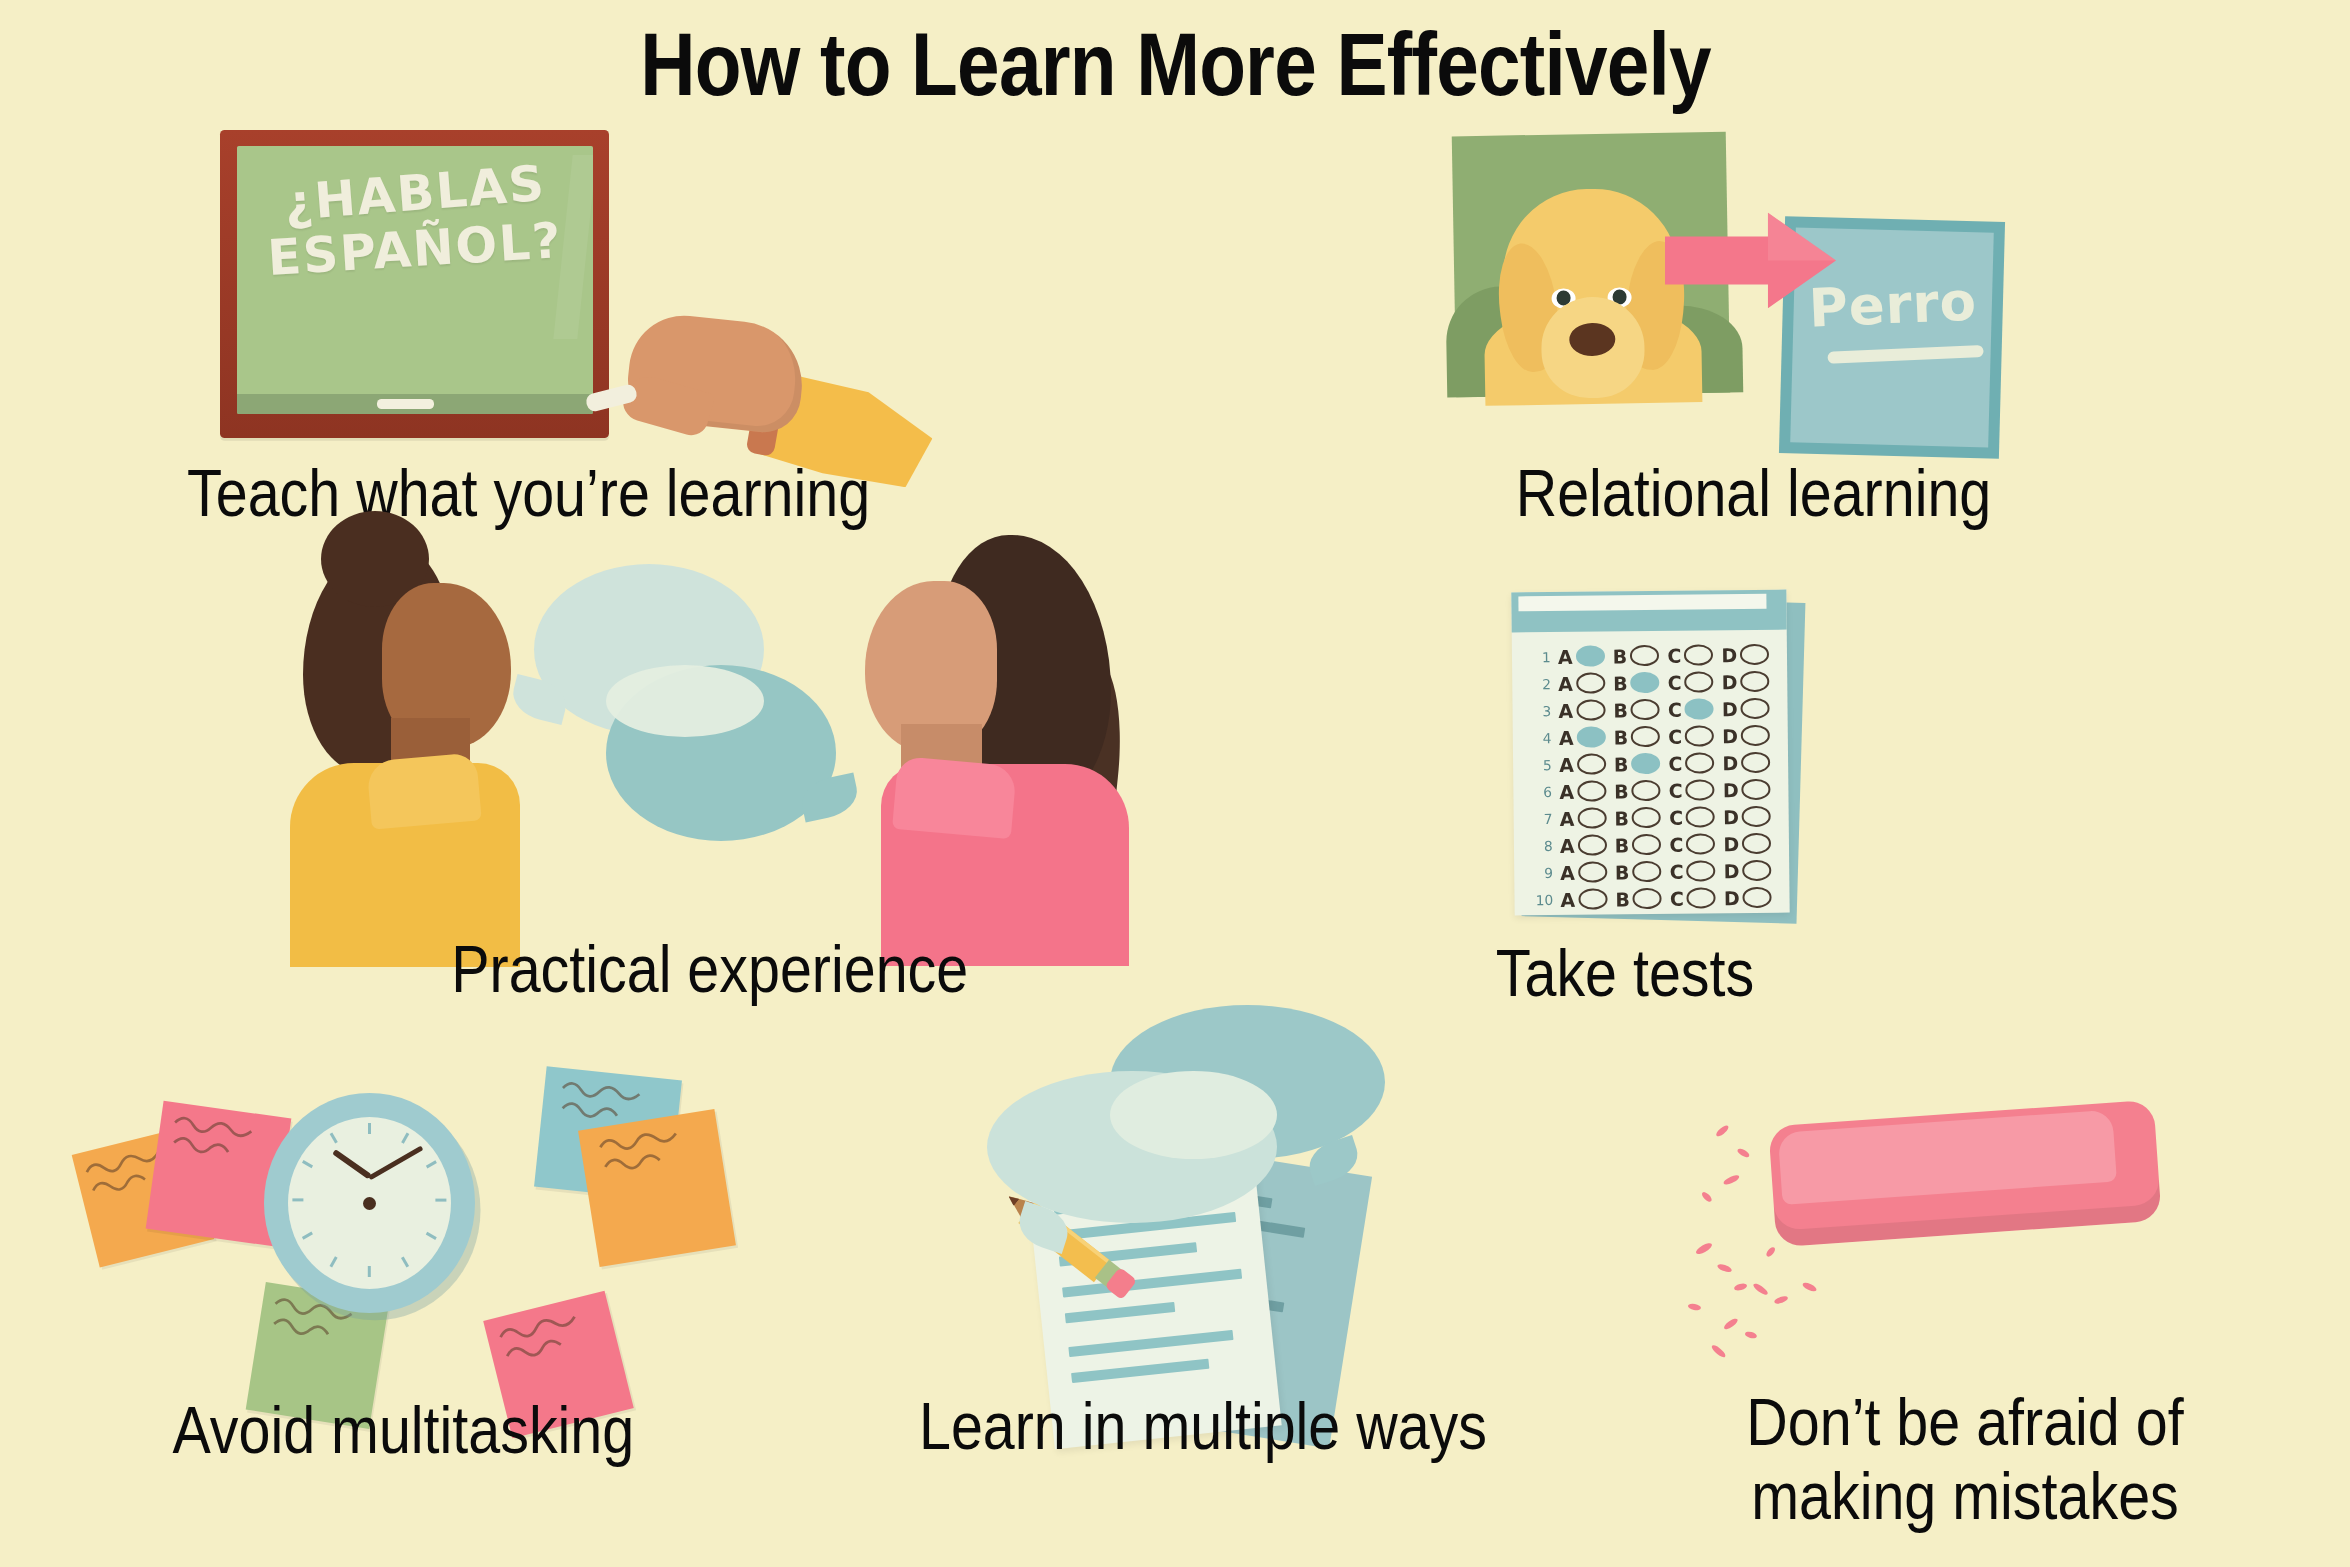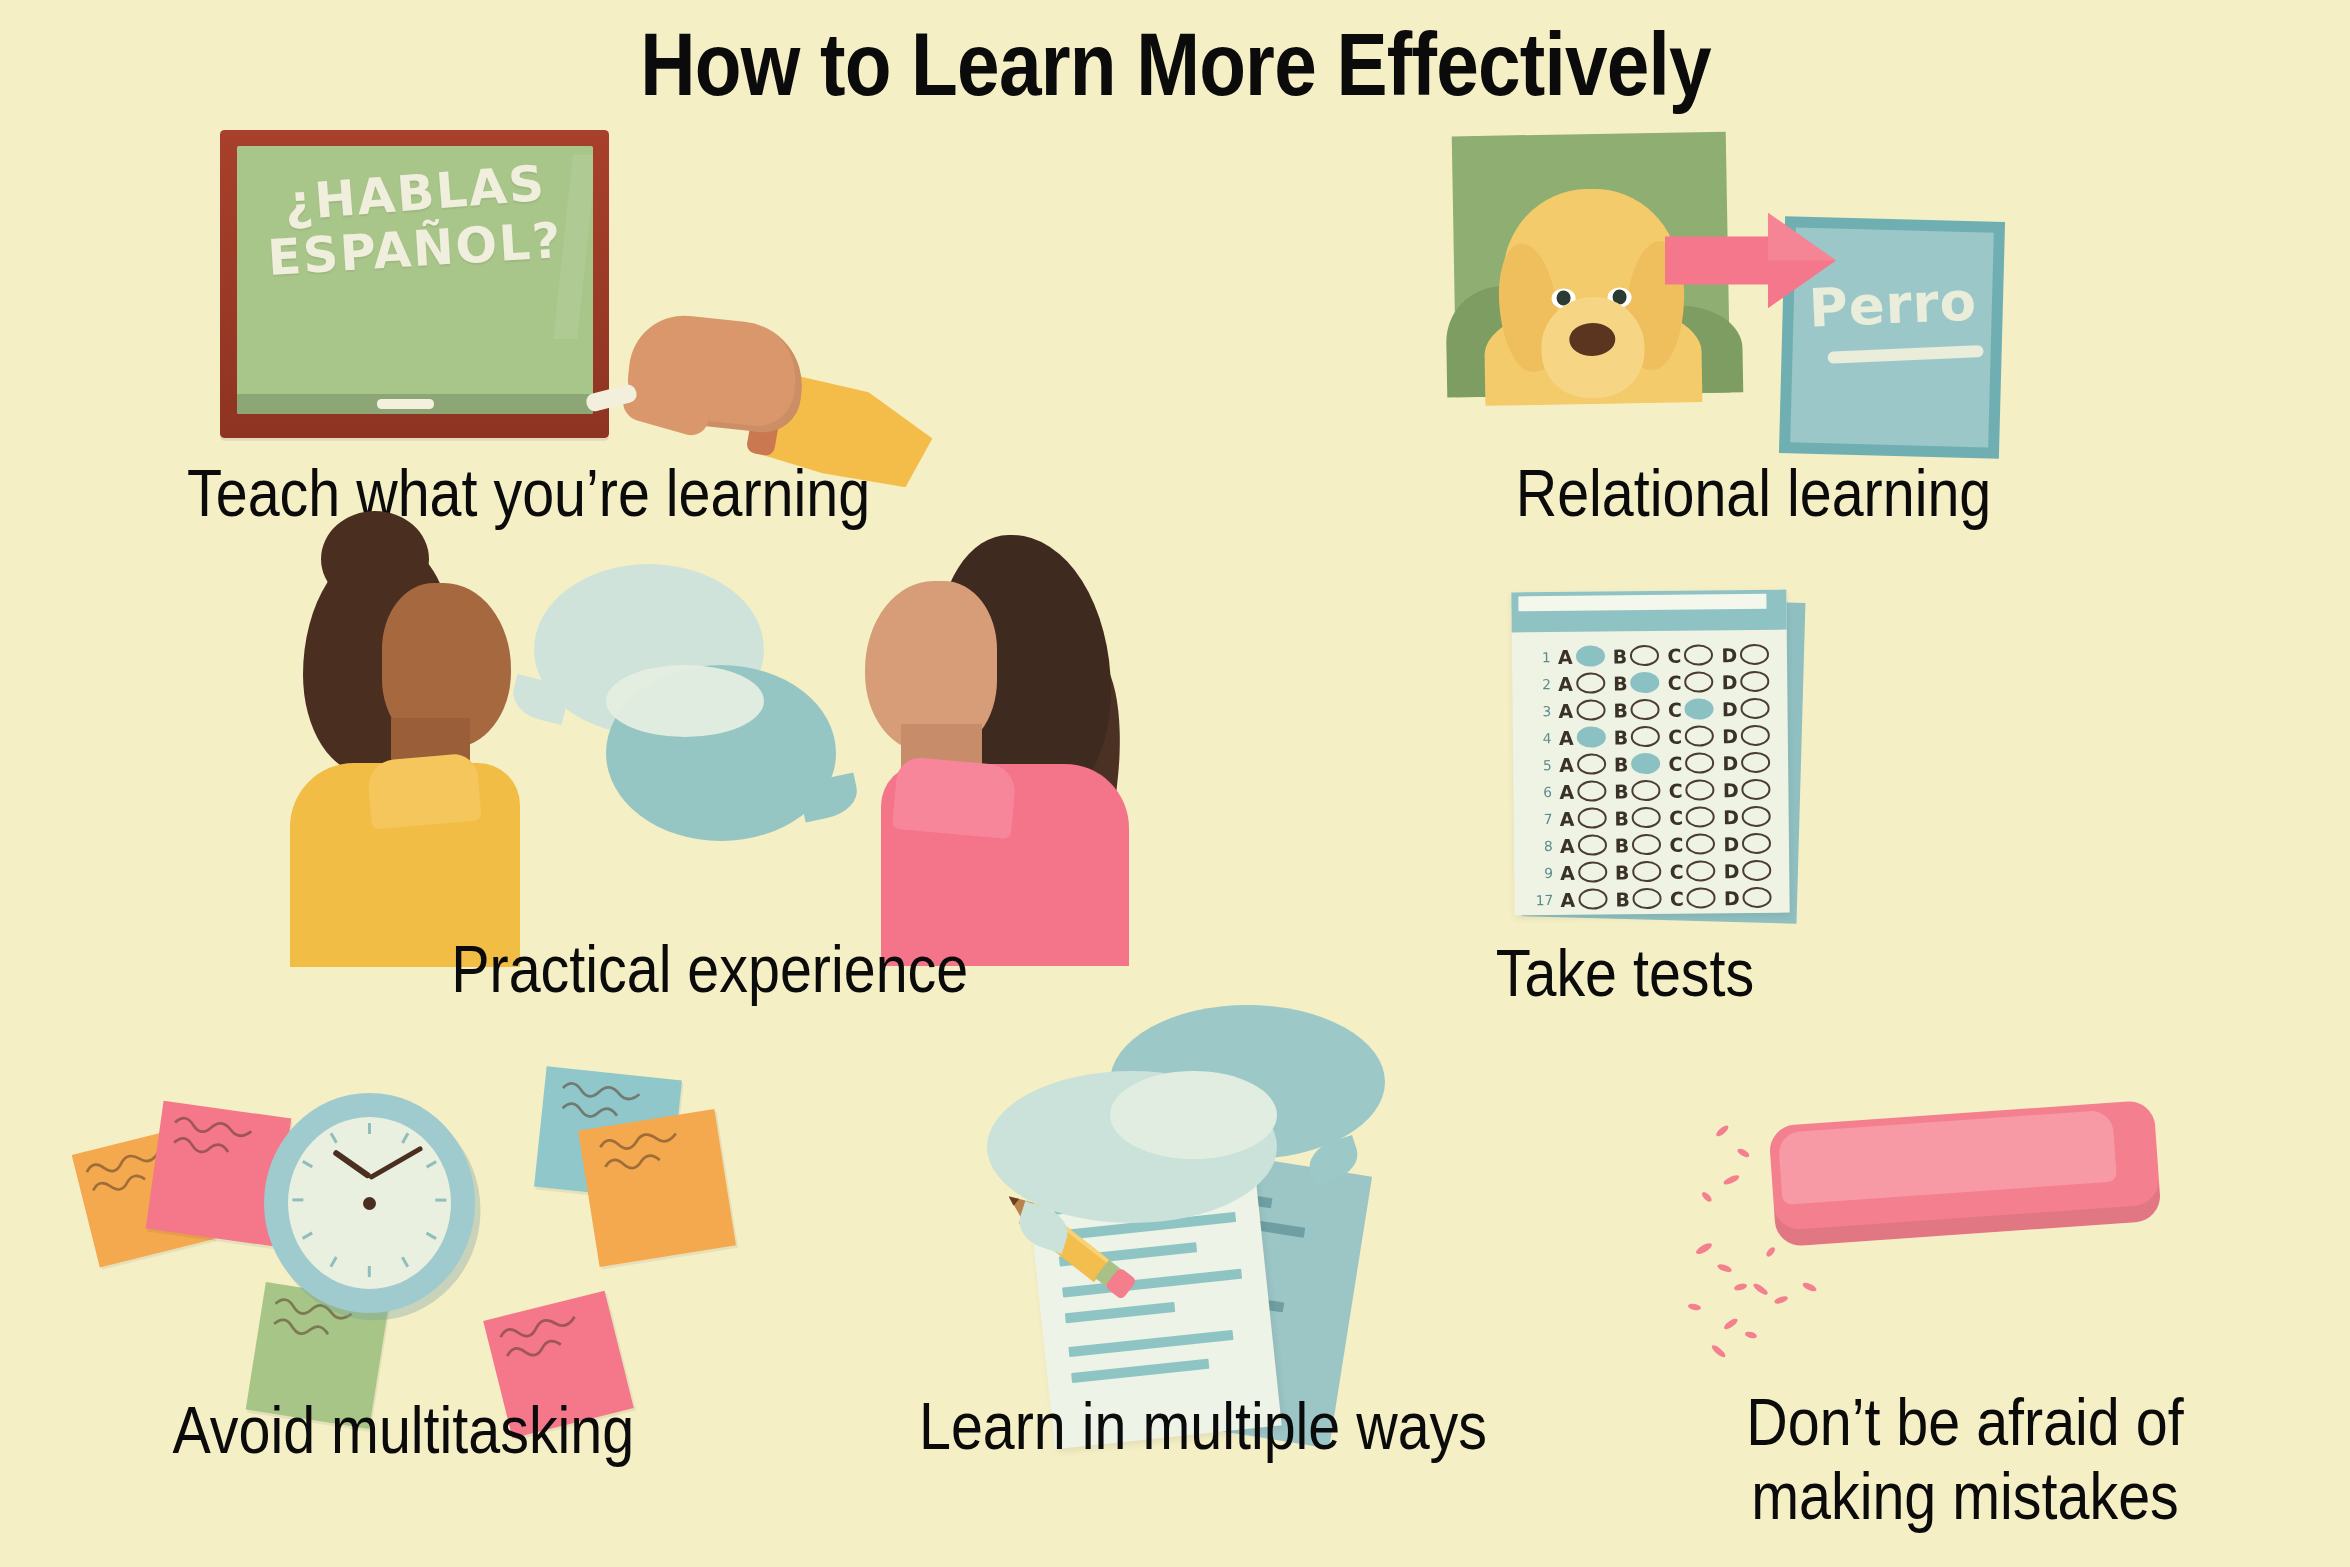--- a/index.html
+++ b/index.html
@@ -459,21 +459,21 @@
             <span class="opt">
               <b>C</b>
               <span class="bub2"></span>
             </span>
             <span class="opt">
               <b>D</b>
               <span class="bub2"></span>
             </span>
           </div>
           <div class="row">
-            <span class="num">17</span>
+            <span class="num">10</span>
             <span class="opt">
               <b>A</b>
               <span class="bub2"></span>
             </span>
             <span class="opt">
               <b>B</b>
               <span class="bub2"></span>
             </span>
             <span class="opt">
               <b>C</b>

